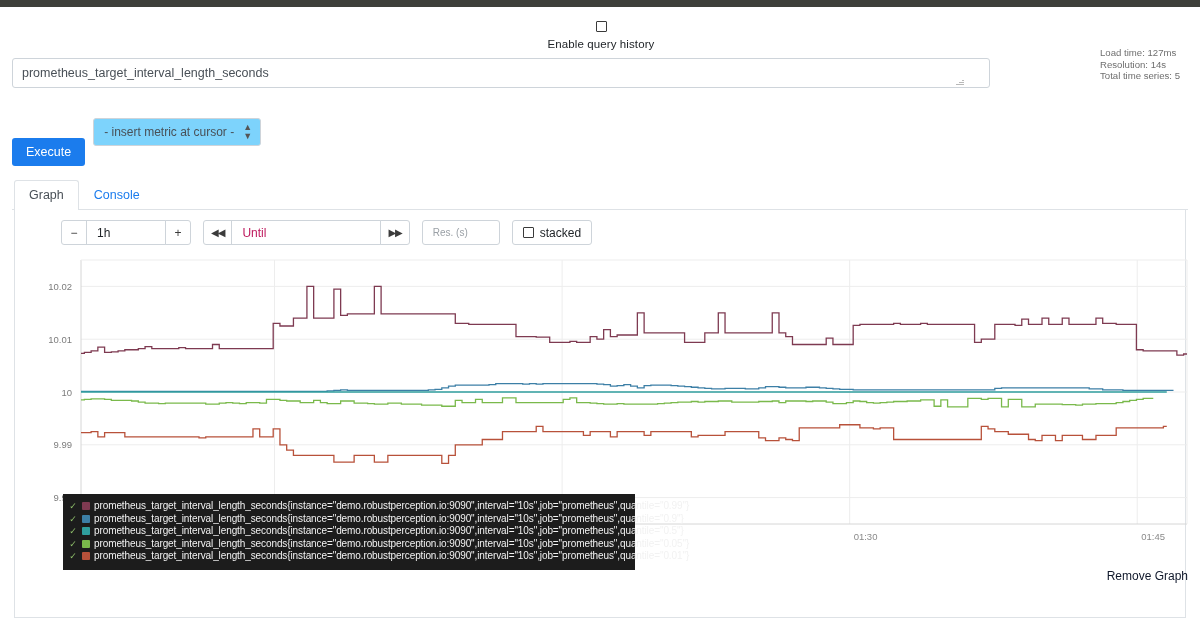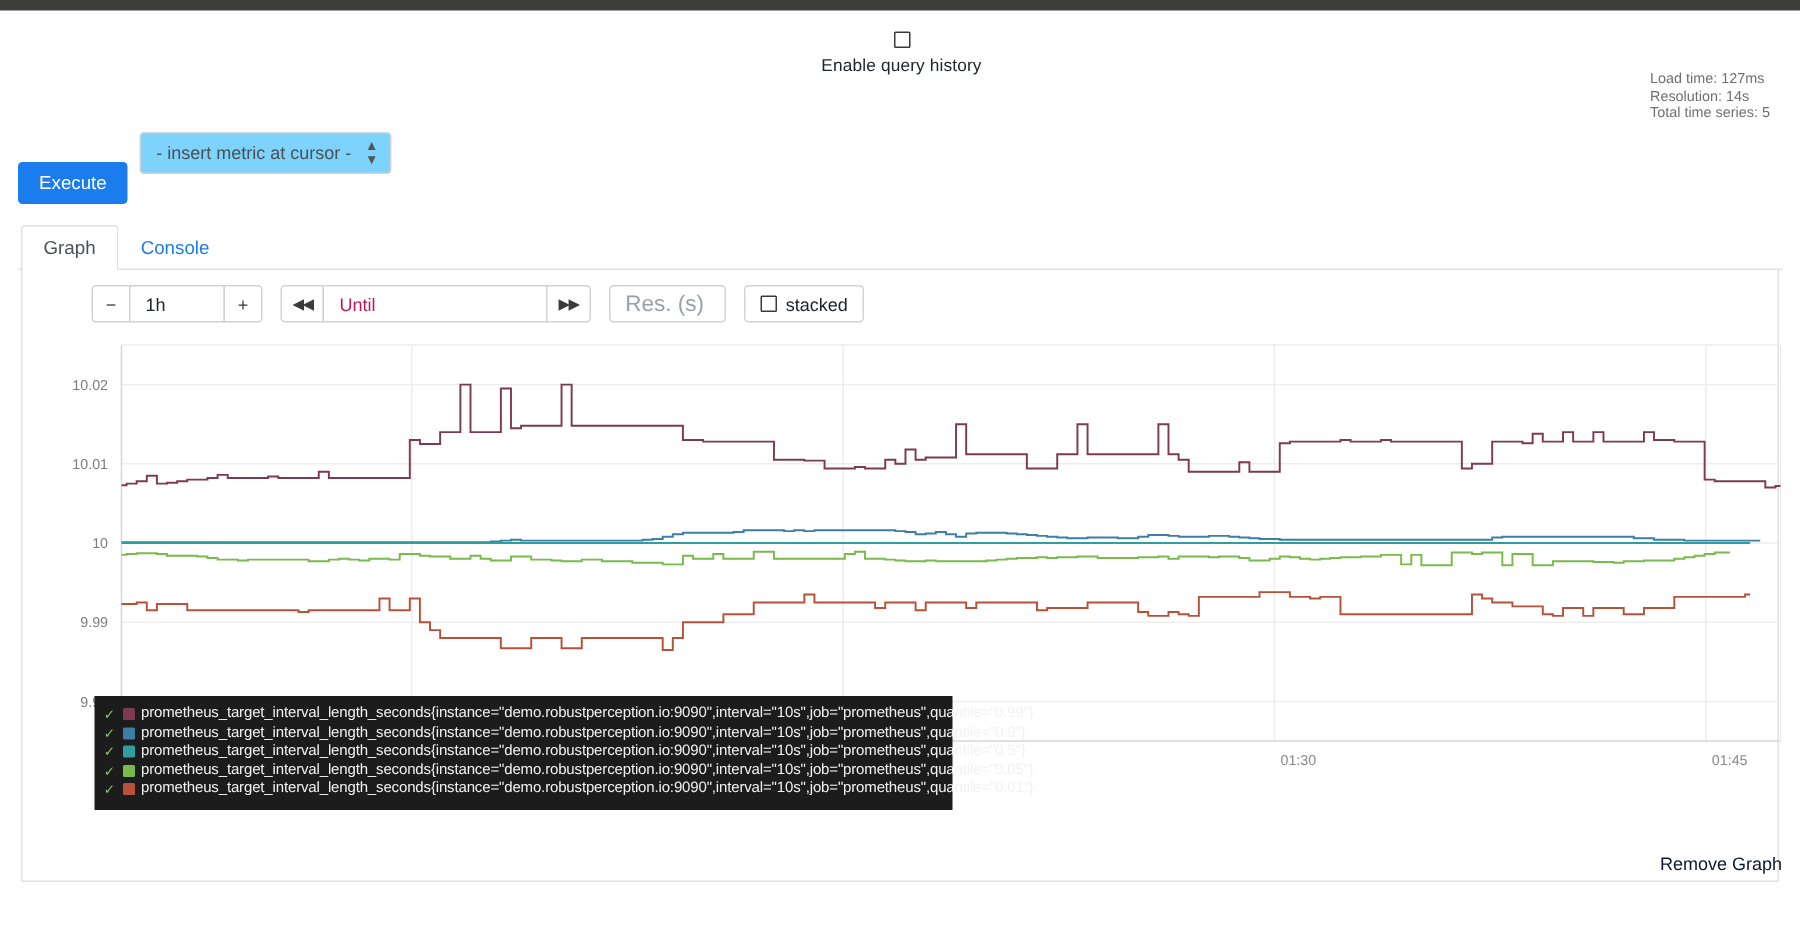--- a/index.html
+++ b/index.html
@@ -177,40 +177,40 @@
     align-items: center;
     justify-content: center;
     cursor: pointer;
     margin-left: -1px;
     padding: 0 7px;
     font-family: "Liberation Sans", sans-serif;
   }
   .group .gbtn:first-child { margin-left: 0; border-radius: 3px 0 0 3px; }
   .group .gbtn:last-child  { border-radius: 0 3px 3px 0; }
   .range-val {
-    width: 64px;
+    width: 80px;
     justify-content: flex-start;
     padding-left: 10px;
     color: #212529;
   }
   .until-field {
     width: 150px;
     justify-content: flex-start;
     padding-left: 10px;
     color: #be185d;
   }
   .res-field {
     border: 1px solid #ced4da;
     border-radius: 3px;
     height: 25px;
     width: 78px;
     display: flex;
     align-items: center;
     padding-left: 10px;
-    font-size: 15px;
+    font-size: 10px;
     color: #9aa0a6;
     background: #fff;
     cursor: text;
   }
   .stacked-btn {
     border: 1px solid #ced4da;
     border-radius: 3px;
     height: 25px;
     display: flex;
     align-items: center;
@@ -289,20 +289,28 @@
 
 <div class="navbar-strip"></div>
 
 <div class="page">
 
   <div class="history-row">
     <span class="cb"></span>
     <span class="history-label">Enable query history</span>
   </div>
 
+  <div class="expr-wrap">
+    <textarea class="expr-input" rows="1" placeholder="Expression (press Shift+Enter for newlines)" style="">prometheus_target_interval_length_seconds</textarea>
+    <span class="resize-grip">
+      <i></i>
+        <i></i>
+        <i></i>
+    </span>
+  </div>
 
   <div class="stats">
     <div>Load time: 127ms</div>
     <div>Resolution: 14s</div>
     <div>Total time series: 5</div>
   </div>
 
   <div class="exec-row">
     <button class="btn-primary">Execute</button>
     <div class="metric-select">

